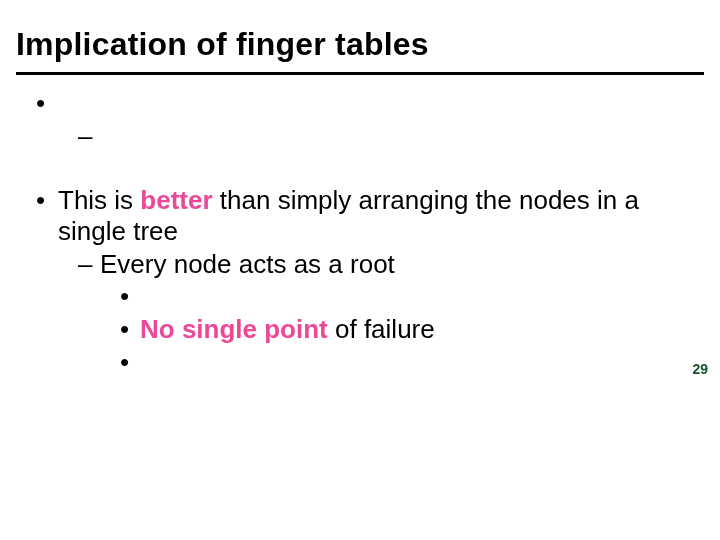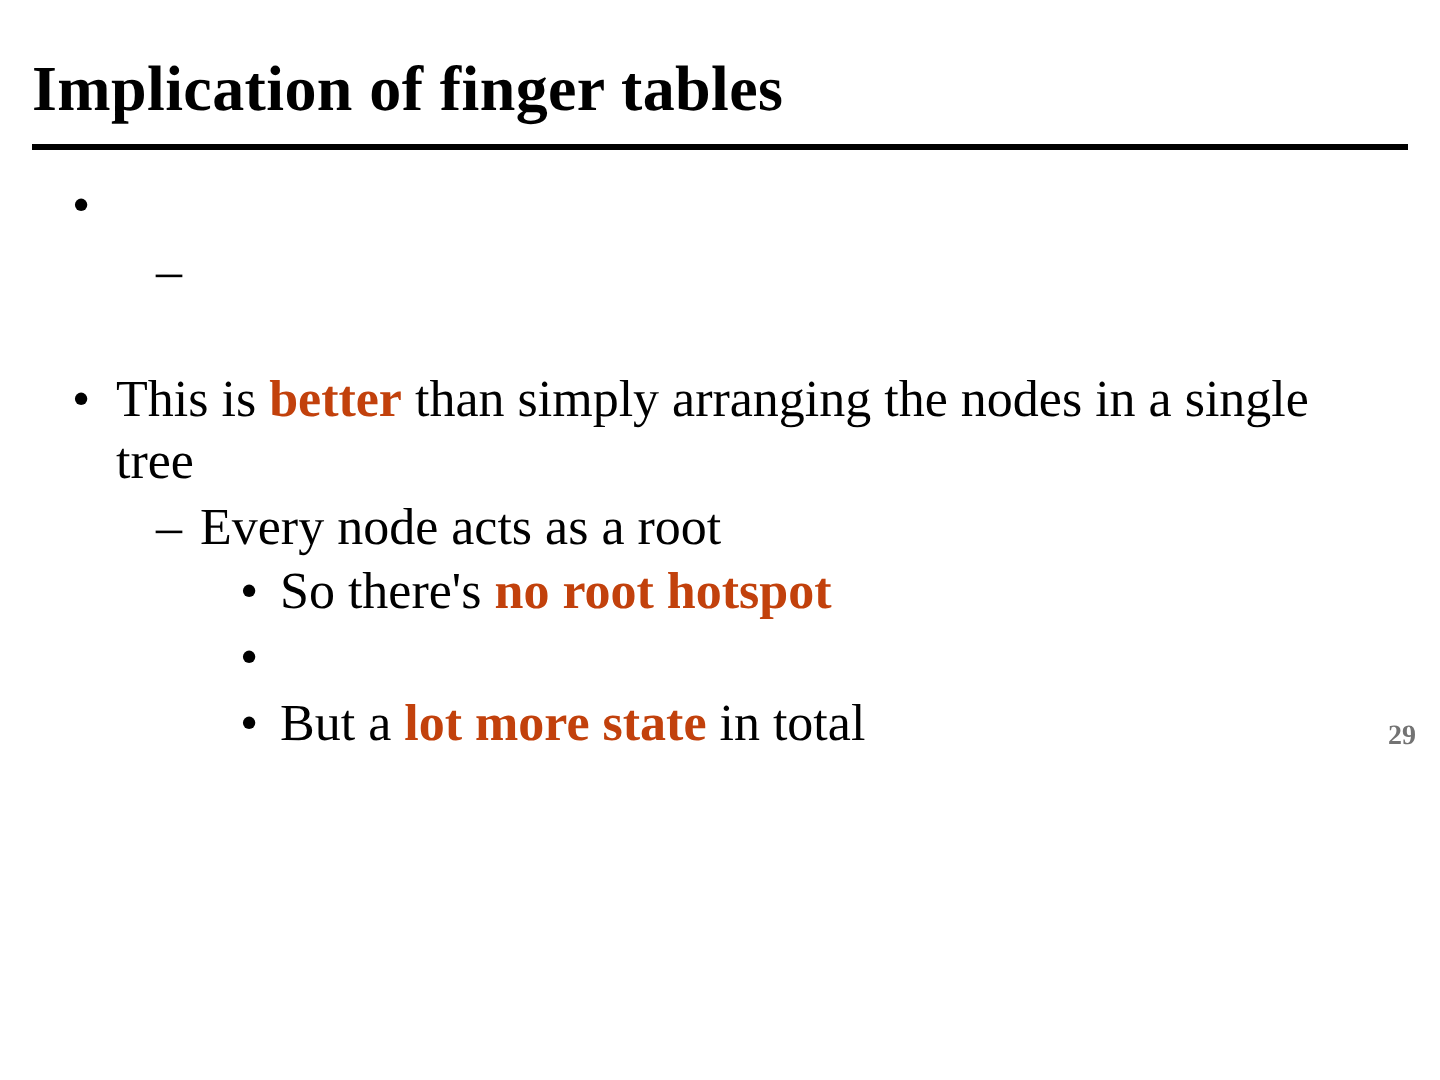--- a/index.html
+++ b/index.html
@@ -10,21 +10,20 @@
     background: #fff;
     font-family: Arial, Helvetica, sans-serif;
     color: #000;
     overflow: hidden;
   }
   .slide {
     position: relative;
     width: 720px;
     height: 387px;
     box-sizing: border-box;
-    font-family: Liberation Serif, serif;
   }
   .title {
     position: absolute;
     left: 16px;
     top: 26px;
     font-size: 32px;
     font-weight: bold;
     letter-spacing: 0.2px;
   }
   .title-rule {
@@ -66,28 +65,28 @@
     margin-bottom: 2px;
   }
   .bullet-l3 .marker {
     width: 20px;
     flex: 0 0 20px;
   }
   .gap {
     height: 32px;
   }
   .b { font-weight: bold; }
-  .hl { color: #c2410c; font-weight: bold; }
+  .hl { color: #ec4899; font-weight: bold; }
   .pagenum {
     position: absolute;
     right: 12px;
     bottom: 10px;
     font-size: 14px;
     font-weight: bold;
-    color: #737373;
+    color: #14532d;
   }
 </style>
 </head>
 <body>
 
 <div class="slide">
 
   <div class="title">Implication of finger tables</div>
   <div class="title-rule"></div>
 
@@ -110,33 +109,30 @@
       </div>
     </div>
 
     <div class="bullet-l2">
       <div class="marker">–</div>
       <div>Every node acts as a root</div>
     </div>
 
     <div class="bullet-l3">
       <div class="marker">•</div>
+    </div>
+
+    <div class="bullet-l3">
+      <div class="marker">•</div>
       <div>
-        <span>So there's </span><span class="hl">no root hotspot</span>
+        <span class="hl">No single point</span><span> of failure</span>
       </div>
     </div>
 
     <div class="bullet-l3">
       <div class="marker">•</div>
-    </div>
-
-    <div class="bullet-l3">
-      <div class="marker">•</div>
-      <div>
-        <span>But a </span><span class="hl">lot more state</span><span> in total</span>
-      </div>
     </div>
 
   </div>
 
   <div class="pagenum">29</div>
 
 </div>
 
 </body></html>

